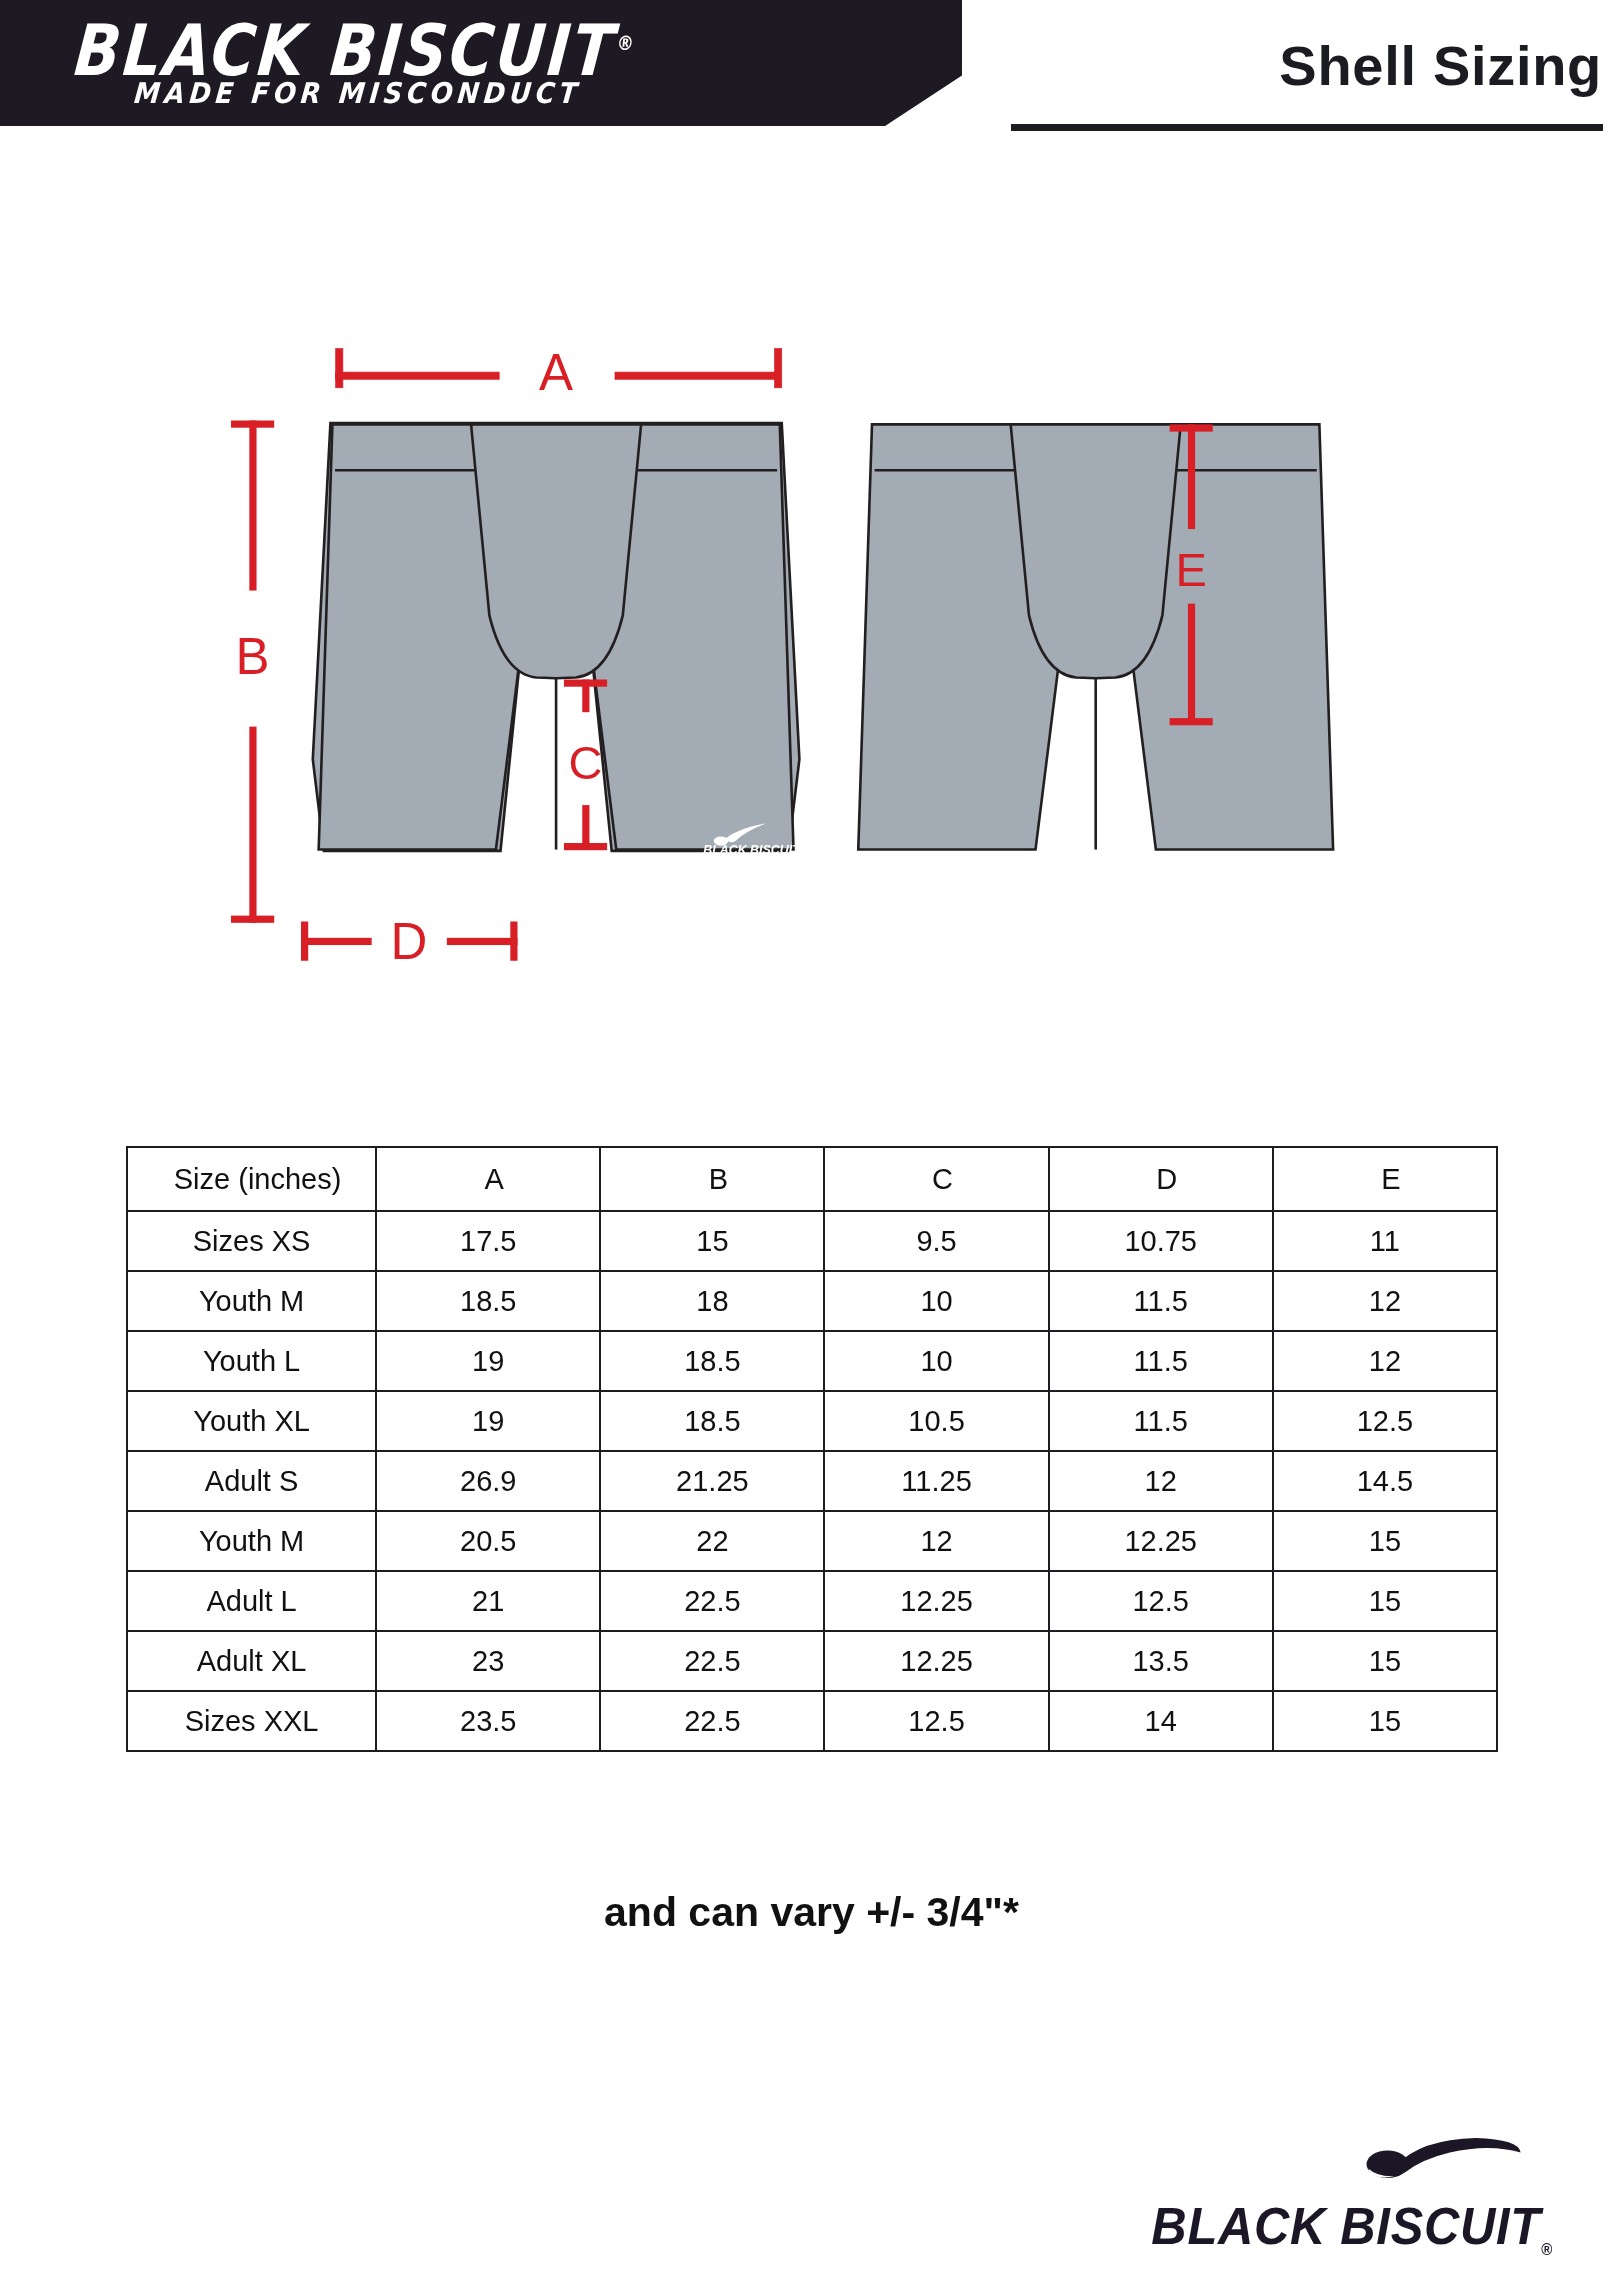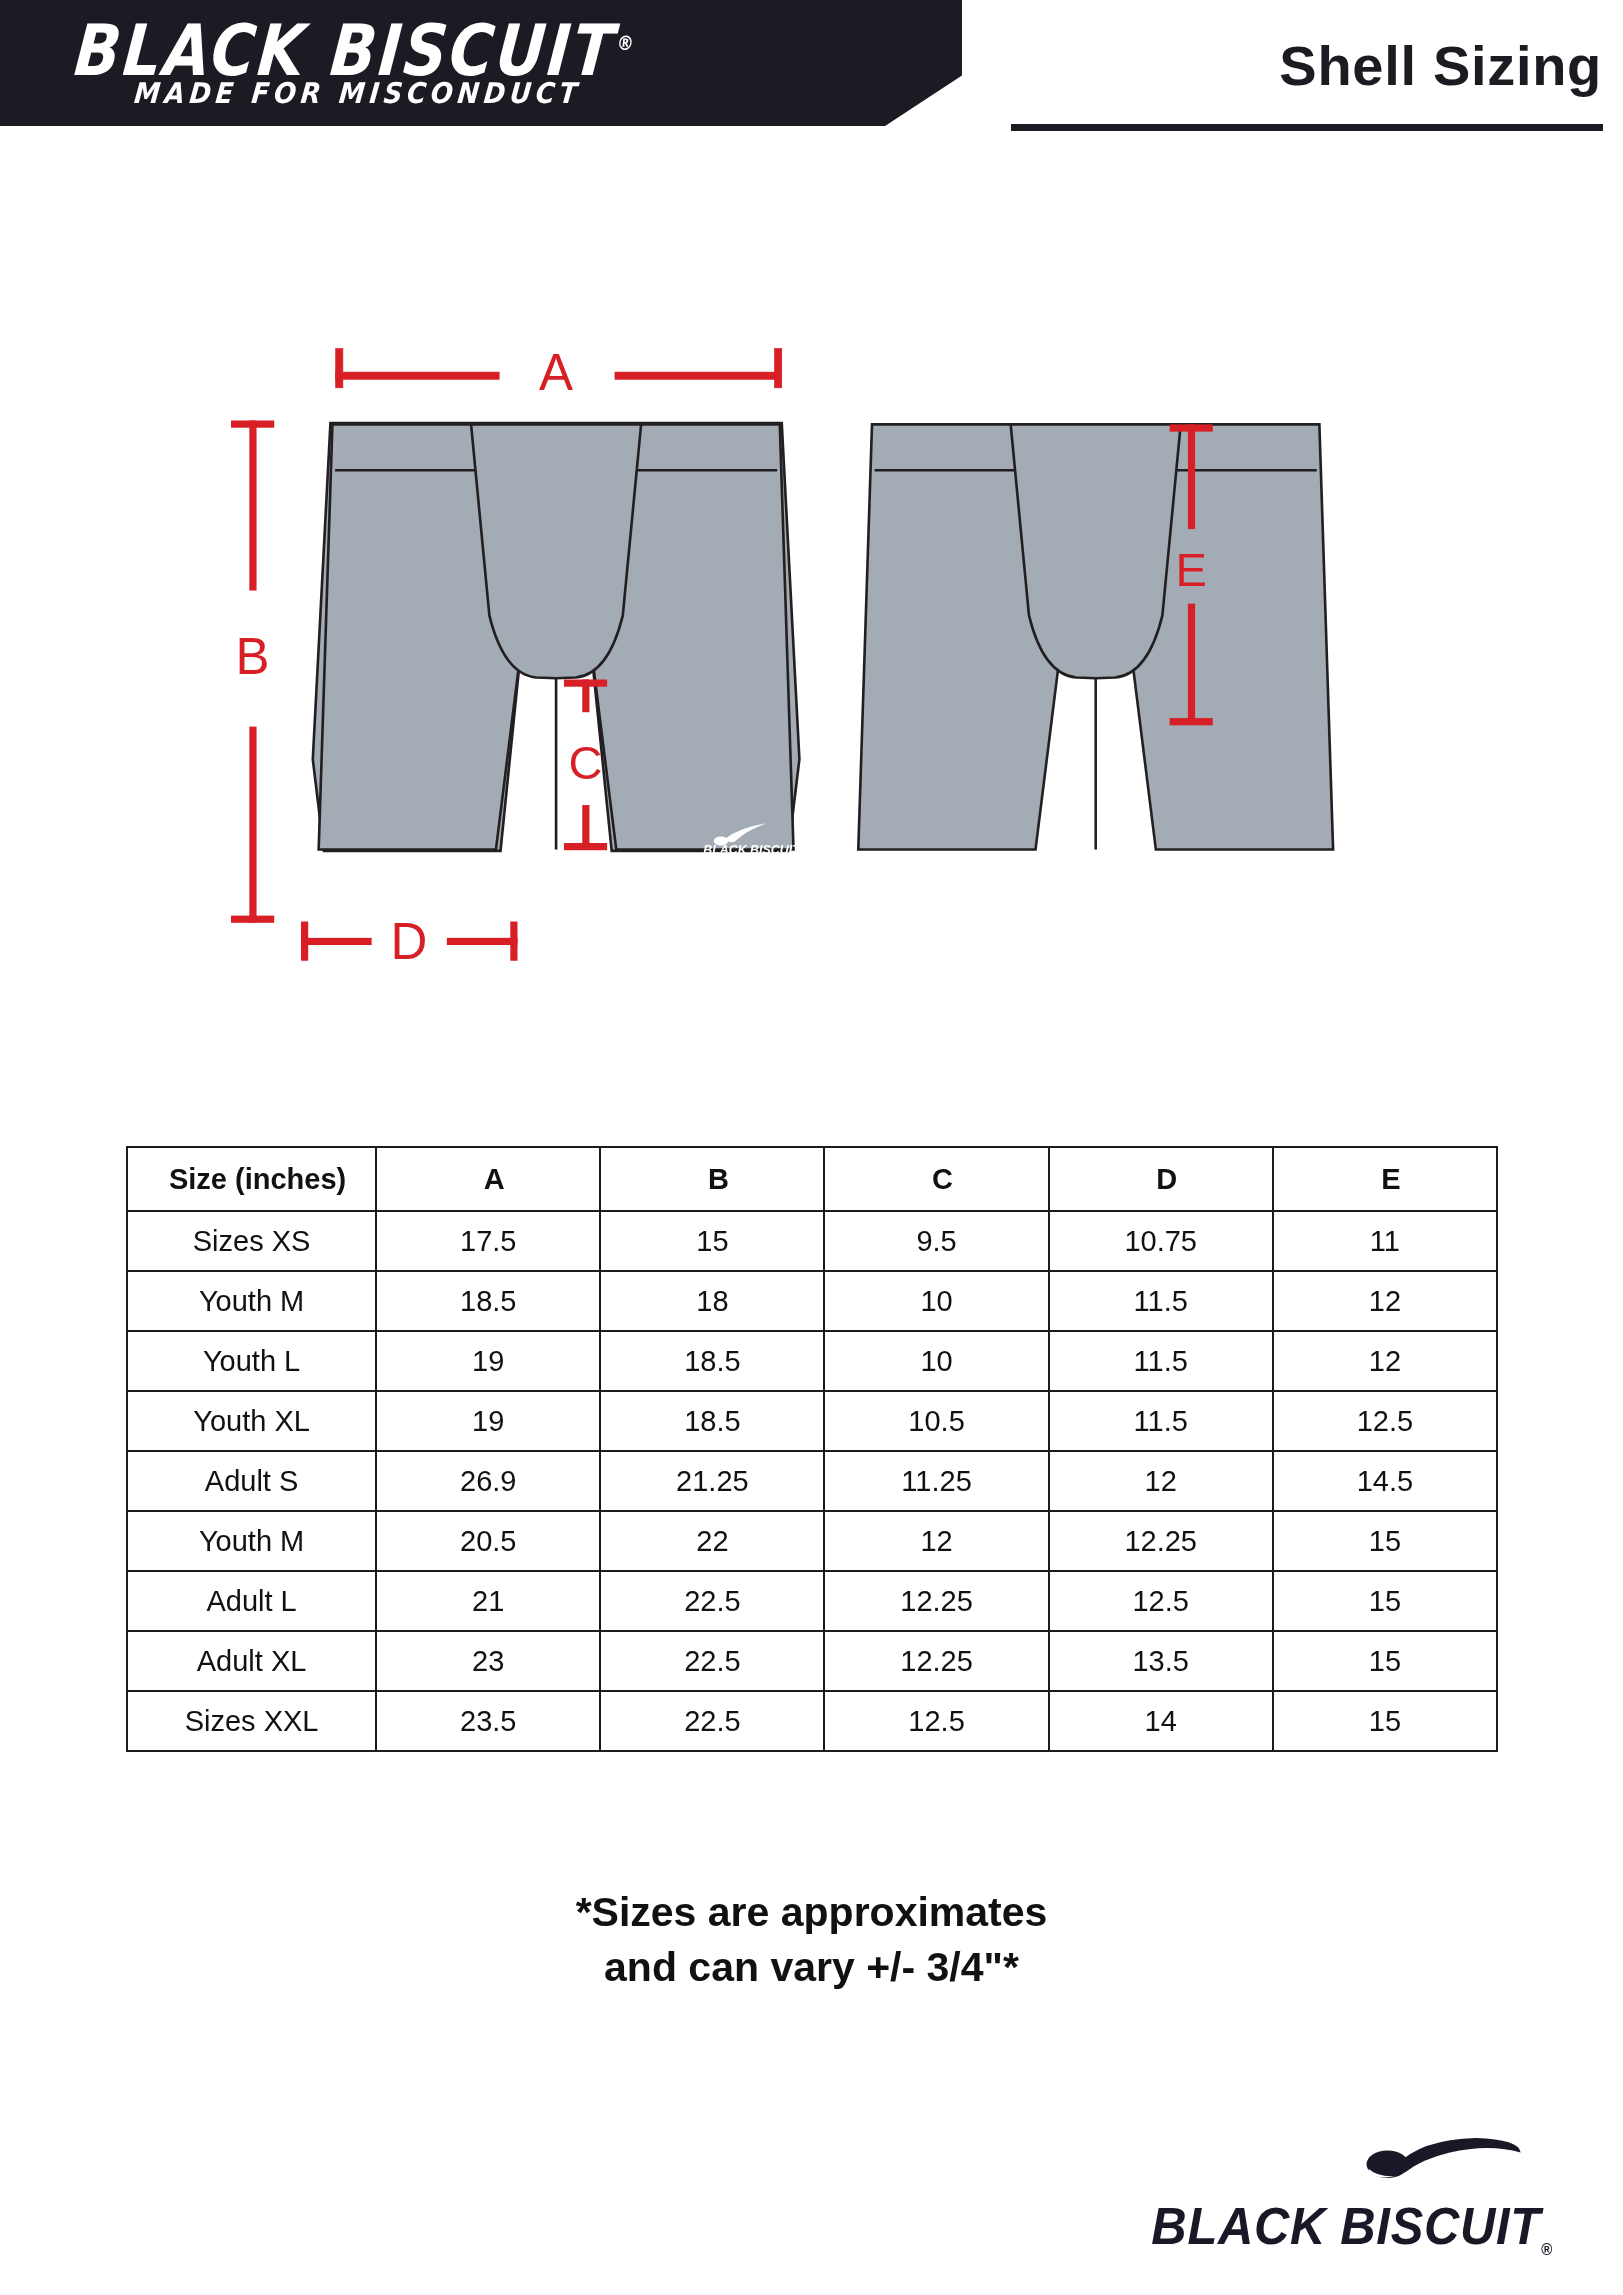--- a/index.html
+++ b/index.html
@@ -115,21 +115,21 @@
     height: 58px;
     text-align: center;
     vertical-align: middle;
     font-size: 29px;
     color: #111;
     font-family: "Liberation Sans", sans-serif;
     font-weight: normal;
     padding: 0;
   }
   table.size-table thead th {
-    font-weight: bold;
+    font-weight: normal;
     height: 62px;
     padding-left: 12px;
   }
   table.size-table col.c-size { width: 249px; }
   table.size-table col.c-dim  { width: 224px; }
 
   
   #footnote {
     position: absolute;
     top: 1885px;
@@ -361,21 +361,20 @@
         <td>22.5</td>
         <td>12.5</td>
         <td>14</td>
         <td>15</td>
       </tr>
     </tbody>
   </table>
 </div>
 
 <div id="footnote">
-  <div>*Sizes are approximates</div>
   <div>and can vary +/- 3/4"*</div>
 </div>
 
 <div id="footer-logo">
   <svg id="footer-swoosh" viewBox="0 0 250 70" xmlns="http://www.w3.org/2000/svg">
     <path d="M 58,42 Q 95,2 180,0 Q 245,2 248,22 Q 200,8 140,22 Q 98,32 72,52 Q 60,58 58,42 Z" fill="#1b1726"></path>
     <ellipse cx="45" cy="40" rx="32" ry="21" fill="#1b1726"></ellipse>
     <path d="M 16,47 Q 30,60 58,58 Q 34,64 18,54 Z" fill="#ffffff"></path>
   </svg>
   <div id="footer-wordmark"><span>BLACK BISCUIT</span><span id="footer-reg">®</span></div>

